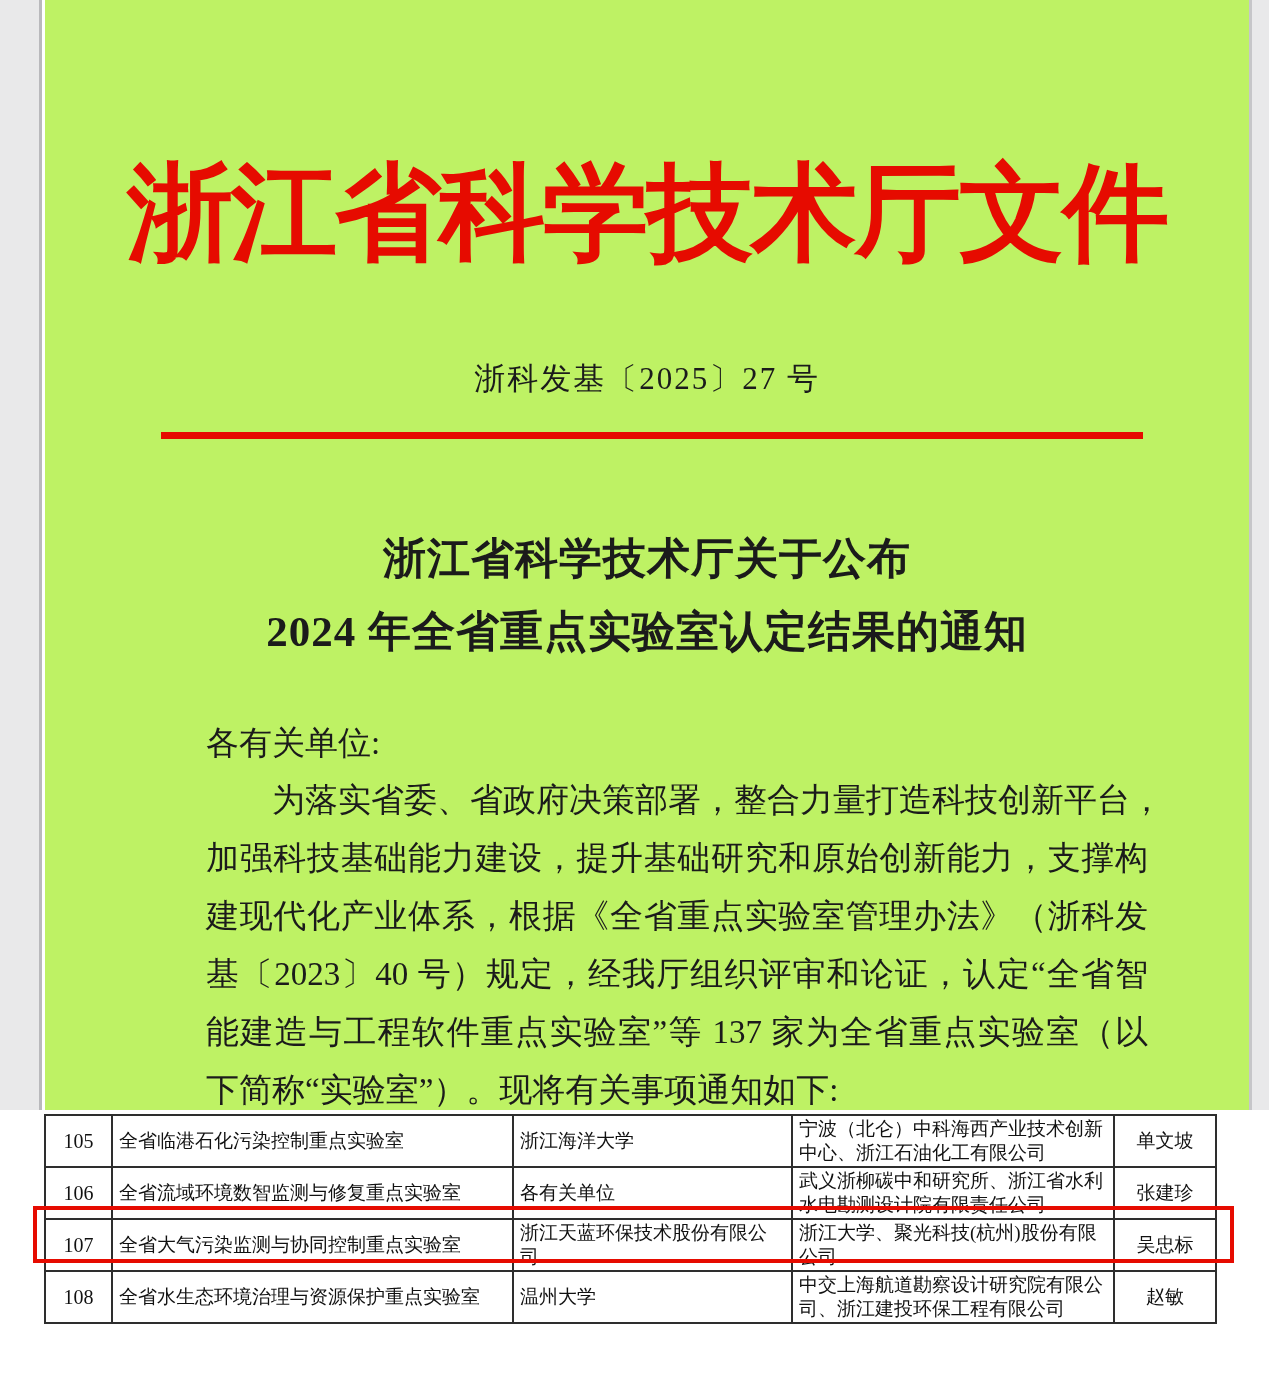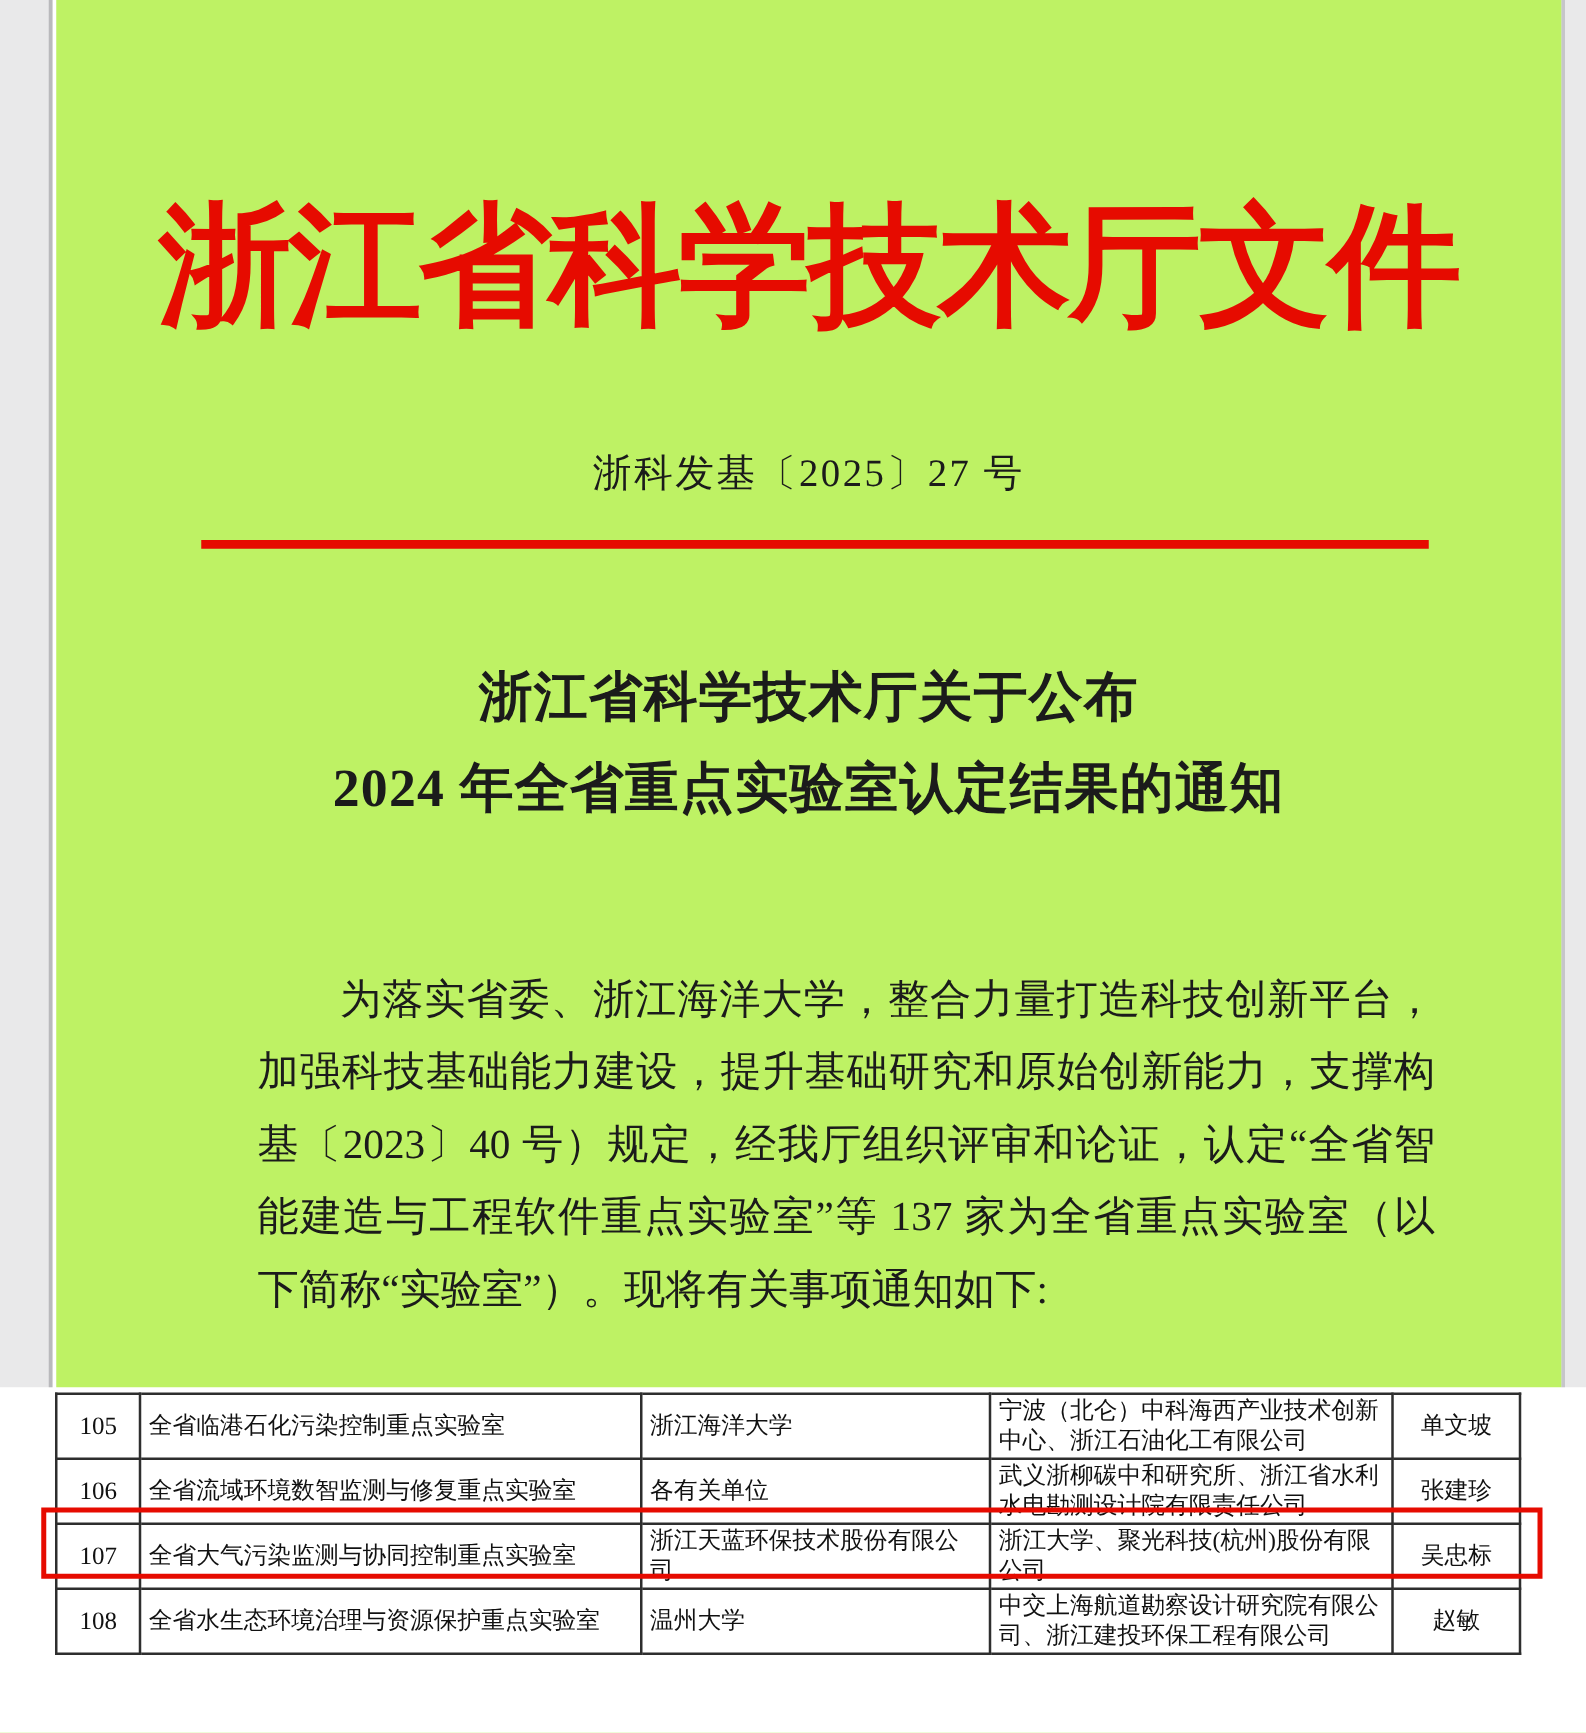--- a/index.html
+++ b/index.html
@@ -110,23 +110,25 @@
 <div class="gray-margin right"></div>
 
 <div class="doc-page">
   <div class="red-header">浙江省科学技术厅文件</div>
   <div class="doc-number">浙科发基〔2025〕27 号</div>
   <div class="red-rule"></div>
   <div class="subtitle">
     <div>浙江省科学技术厅关于公布</div>
     <div>2024 年全省重点实验室认定结果的通知</div>
   </div>
+  <div class="salutation">各有关单位:</div>
   <div class="body-paragraph">
-    <div class="para-line indent">为落实省委、浙江海洋大学，整合力量打造科技创新平台，</div>
+    <div class="para-line indent">为落实省委、省政府决策部署，整合力量打造科技创新平台，</div>
     <div class="para-line">加强科技基础能力建设，提升基础研究和原始创新能力，支撑构</div>
+    <div class="para-line">建现代化产业体系，根据《全省重点实验室管理办法》（浙科发</div>
     <div class="para-line">基〔2023〕40 号）规定，经我厅组织评审和论证，认定“全省智</div>
     <div class="para-line">能建造与工程软件重点实验室”等 137 家为全省重点实验室（以</div>
     <div class="para-line last">下简称“实验室”）。现将有关事项通知如下:</div>
   </div>
 </div>
 
 <div class="table-section">
   <table class="results">
     <colgroup>
       <col style="width:67px">

